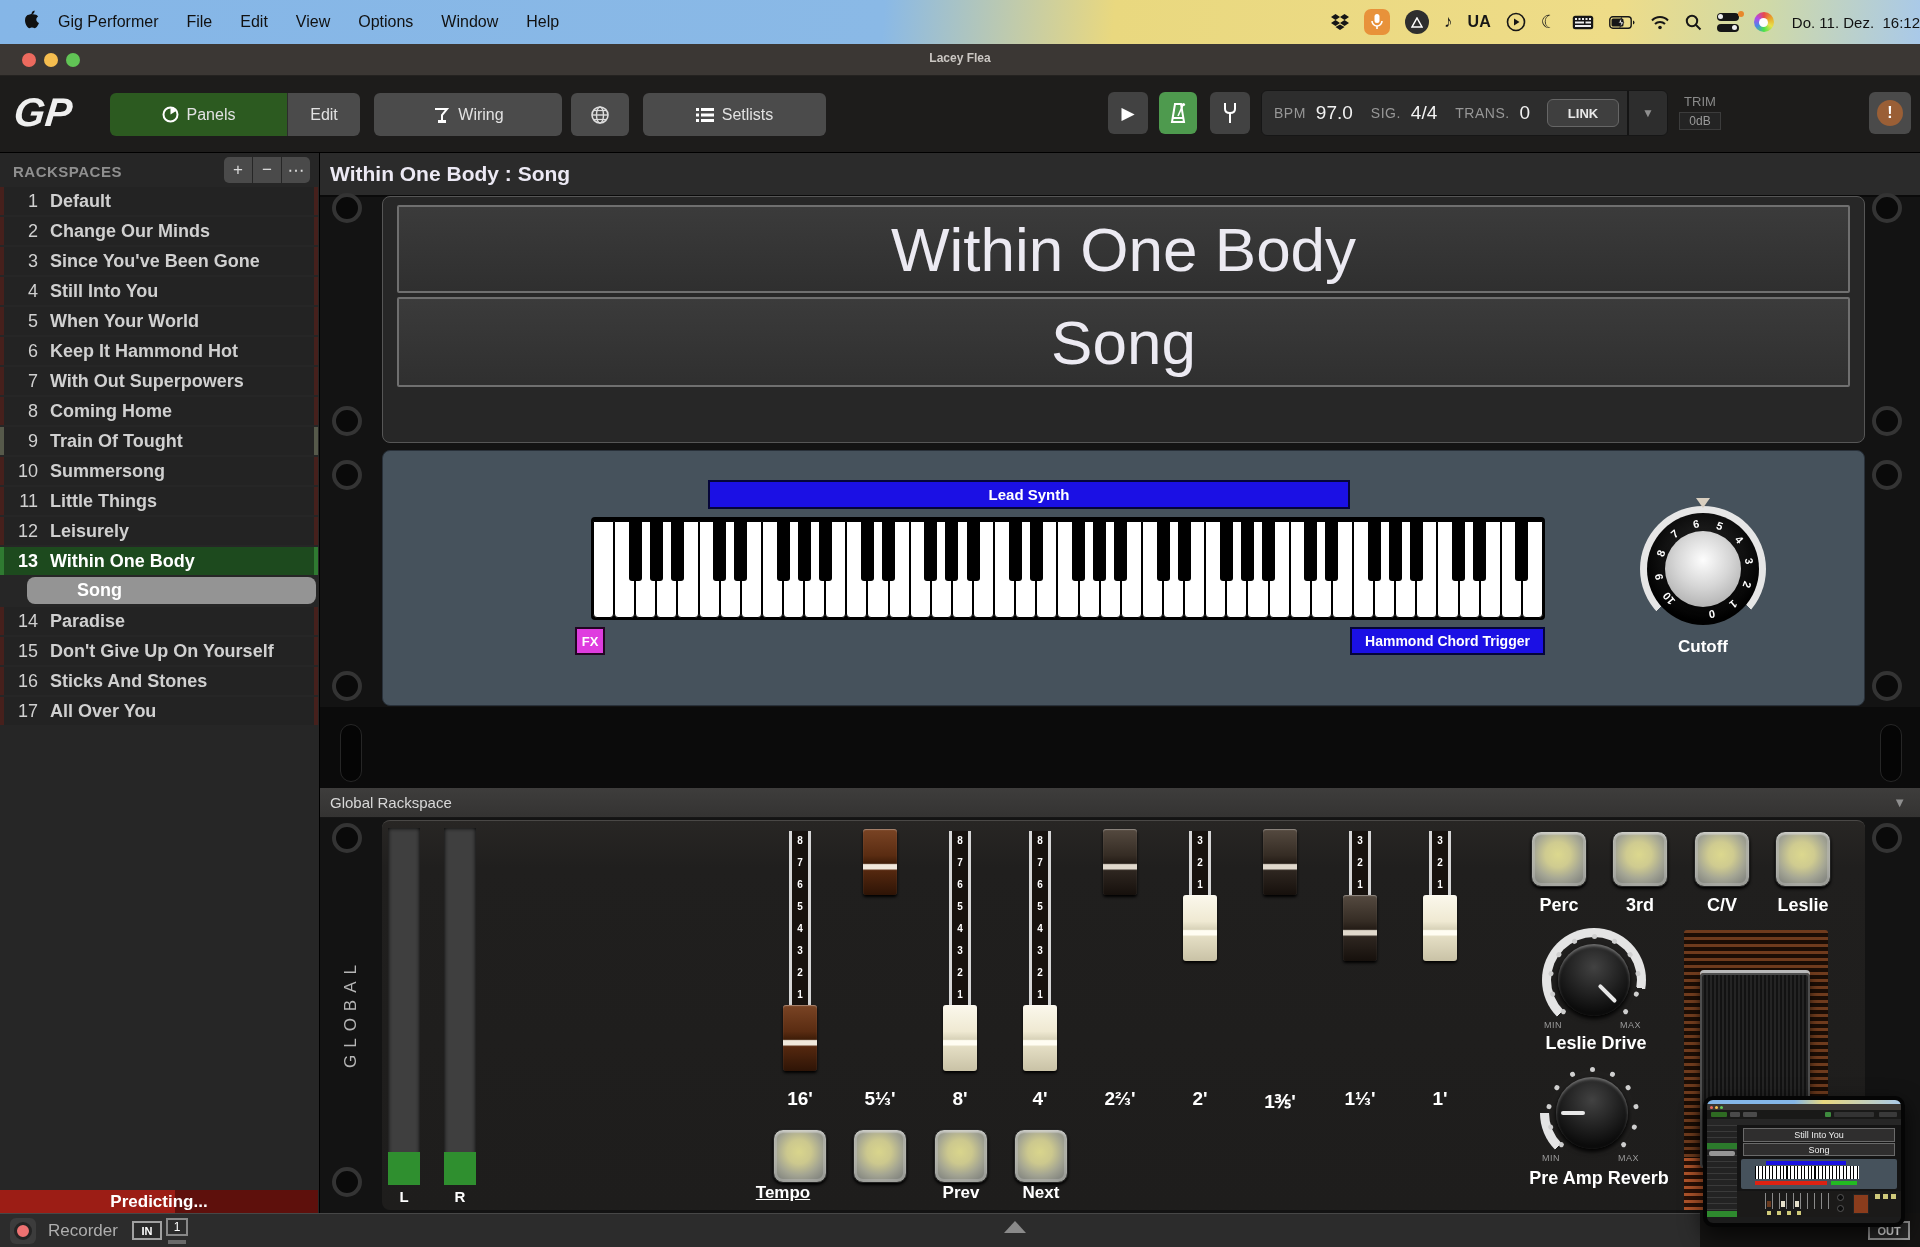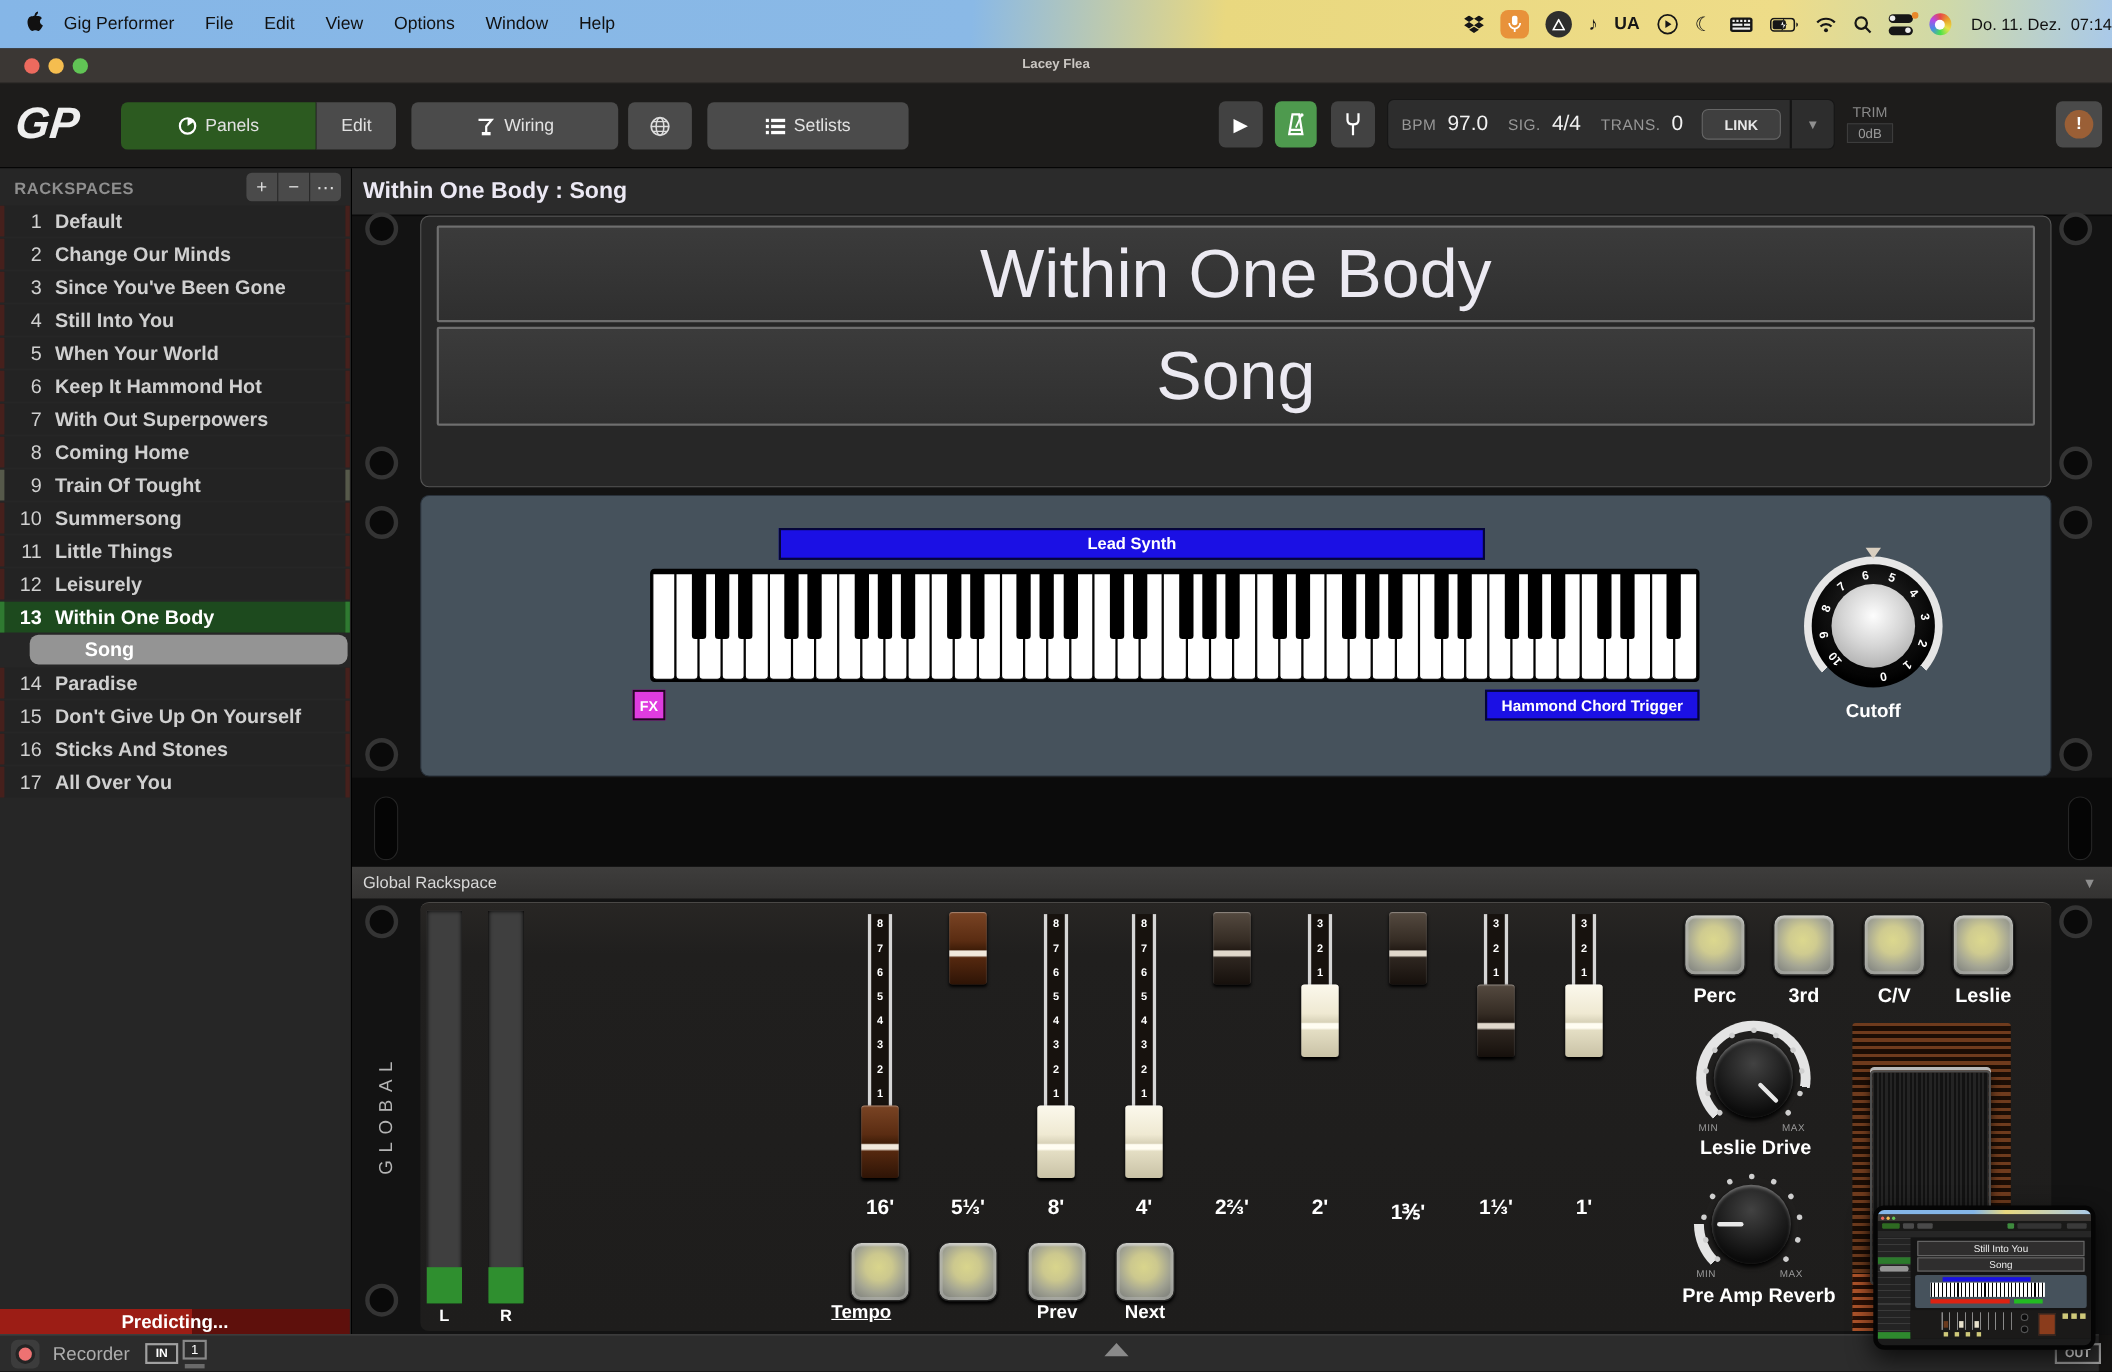--- a/index.html
+++ b/index.html
@@ -119,21 +119,21 @@
 
   #leslie-speaker { position:absolute; left:1684px; top:930px; width:144px; height:280px;
     background:repeating-linear-gradient(180deg,#6f3b1d 0 3px,#1b0d05 3px 7px); border-radius:3px; }
   #leslie-bottom { position:absolute; left:1684px; top:1158px; width:144px; height:52px;
     background:repeating-linear-gradient(180deg,#b0542a 0 3px,#2a1006 3px 7px); }
   #leslie-grille { position:absolute; left:1700px; top:973px; width:110px; height:195px; border:2px solid #4e4e4e; border-radius:4px;
     background:repeating-linear-gradient(90deg,#242424 0 2px,#121212 2px 4px); box-shadow:0 -3px 0 #b9b9b9, 0 4px 8px rgba(0,0,0,.7); }
   #collapse-arrow { position:absolute; left:1004px; top:1221px; width:0; height:0; border-left:11px solid transparent; border-right:11px solid transparent; border-bottom:12px solid #8a8a8a; }
 
   
-  #bottom-bar { left:0; top:1213px; width:1908px; height:34px; background:#2c2c2c; border-top:1px solid #474747; }
+  #bottom-bar { left:0; top:1213px; width:1700px; height:34px; background:#2c2c2c; border-top:1px solid #474747; }
   #rec-btn { position:absolute; left:10px; top:4px; width:26px; height:26px; background:#3c3c3c; border-radius:6px; }
   #rec-dot { position:absolute; left:4px; top:4px; width:18px; height:18px; border-radius:50%; background:#ee7272; border:3px solid #242424; }
   #rec-label { position:absolute; left:48px; top:7px; color:#aeaeae; font-size:17px; }
   .io-badge { position:absolute; top:7px; height:19px; border:2px solid #a0a0a0; background:#2a2a2a; color:#fff; font-weight:bold; font-size:11px; display:flex; align-items:center; justify-content:center; }
   #in-count { position:absolute; left:166px; top:4px; width:22px; height:18px; border:2px solid #888; color:#fff; font-size:12px; display:flex; align-items:center; justify-content:center; }
   #in-count-bar { position:absolute; left:168px; top:26px; width:18px; height:4px; background:#6a6a6a; }
 
   
   #thumb { left:1703px; top:1096px; width:202px; height:131px; background:#1c1c1c; border:4px solid #050505; border-radius:10px; overflow:hidden; z-index:60; box-shadow:0 8px 22px rgba(0,0,0,.7); }
   #thumb .t { position:absolute; }
@@ -238,21 +238,21 @@
             </span>
             <span style="position:absolute;right:-5px;top:-2px;width:6px;height:6px;border-radius:50%;background:#e8882a;"></span>
           </span>
         </span>
         <span class="sicon">
           <span style="width:20px;height:20px;border-radius:50%;background:conic-gradient(#e84a4a,#e8a42a,#e8e24a,#4ae24a,#4a8ae8,#b44ae8,#e84a4a);display:inline-flex;align-items:center;justify-content:center;">
             <span style="width:9px;height:9px;border-radius:50%;background:#fdfdfd;"></span>
           </span>
         </span>
       </span>
-    <span id="menubar-clock">Do. 11. Dez.  07:14</span>
+    <span id="menubar-clock">Do. 11. Dez.  16:12</span>
   </div>
 
   <div id="titlebar" class="abs">
     <span class="tl" style="left:22px;background:#ec6a5e;"></span>
     <span class="tl" style="left:44px;background:#f5bd4f;"></span>
     <span class="tl" style="left:66px;background:#61c455;"></span>
     <span id="window-title">Lacey Flea</span>
   </div>
 
   <div id="toolbar" class="abs">

